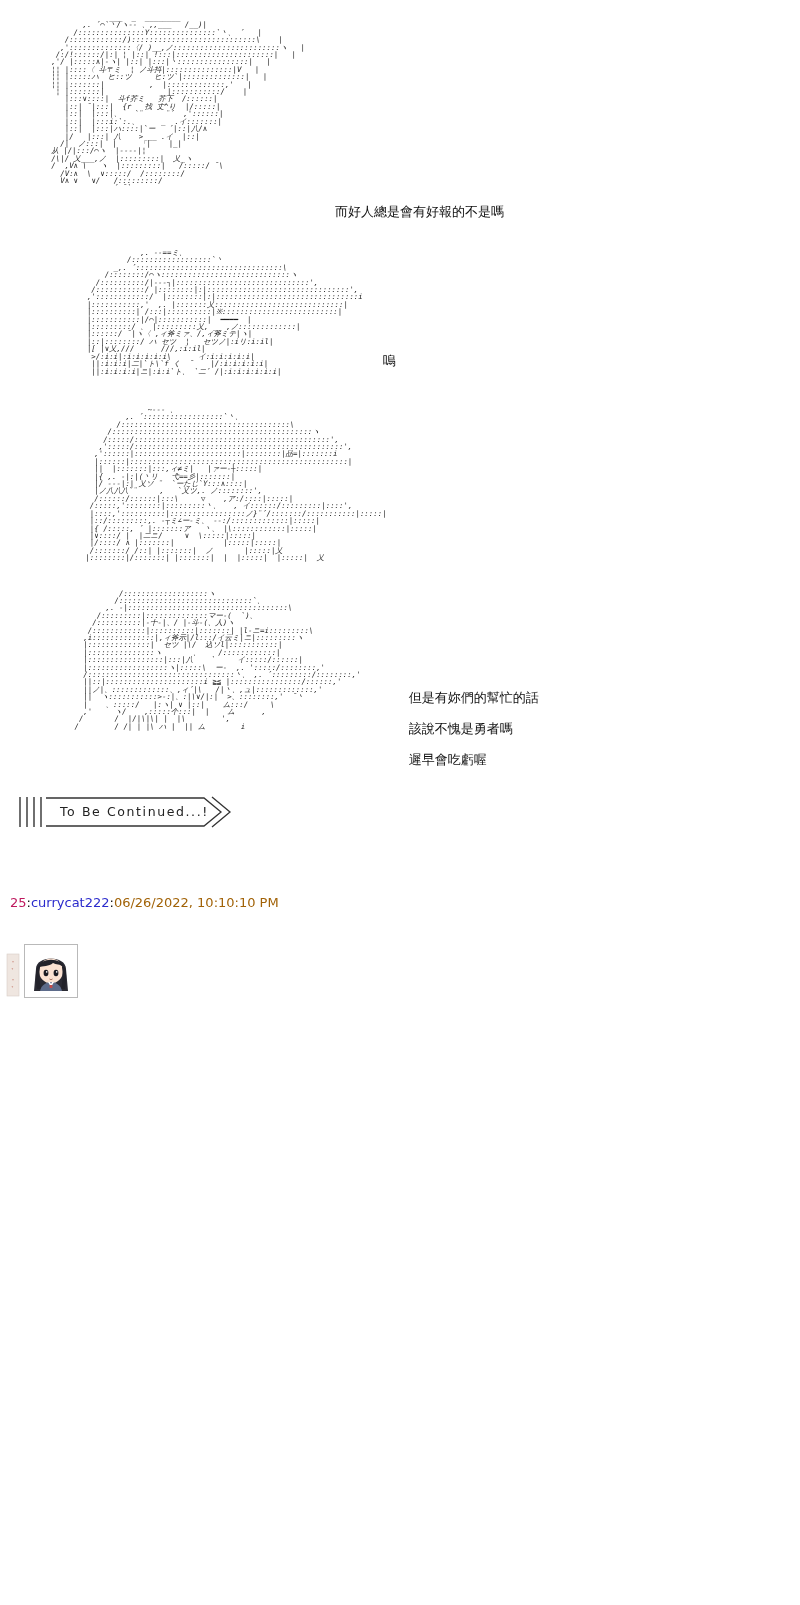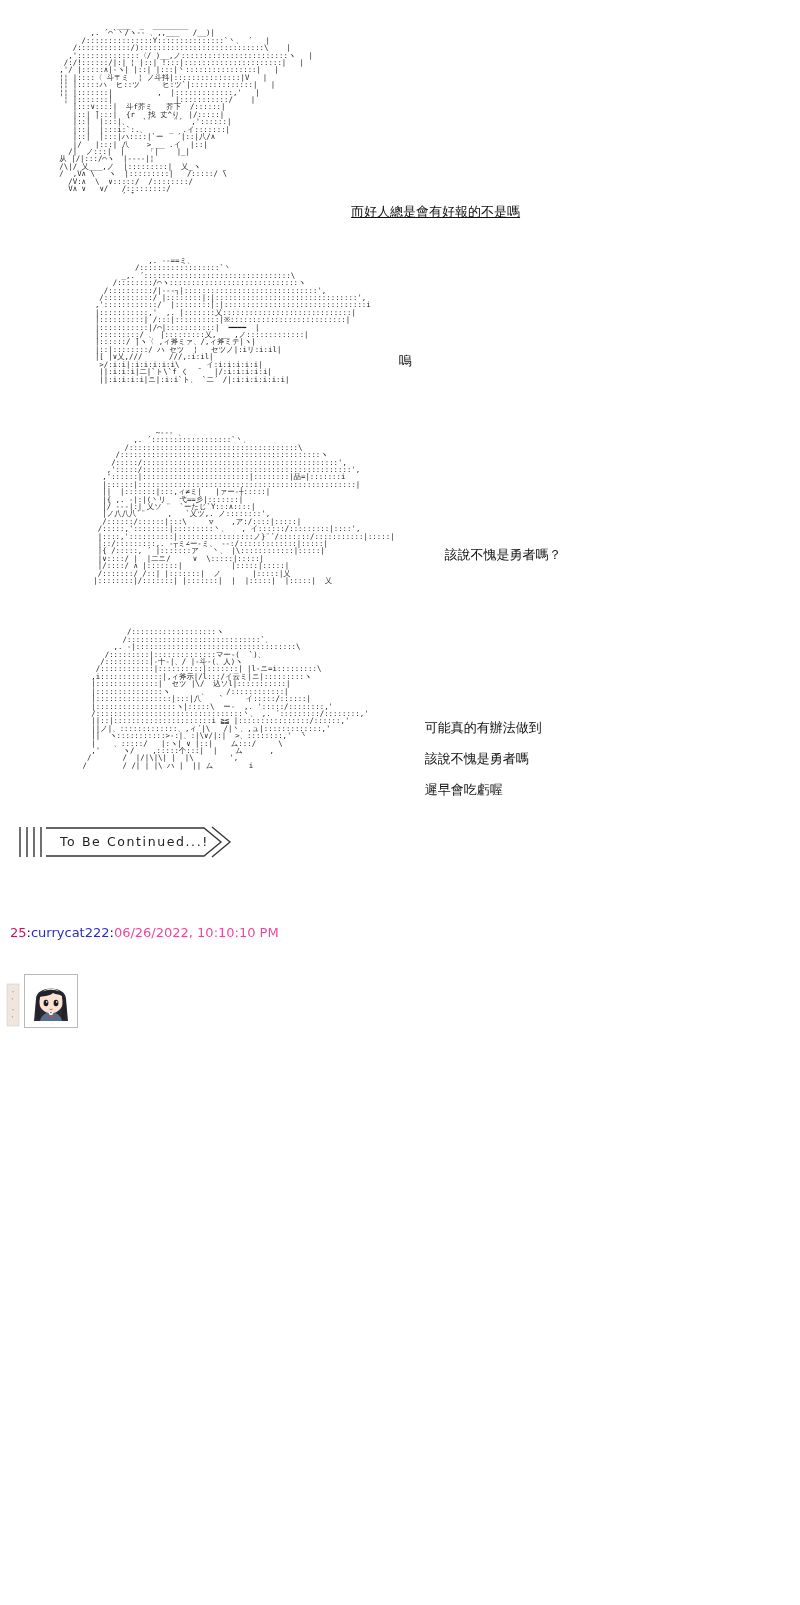--- a/index.html
+++ b/index.html
@@ -15,25 +15,26 @@
     width:800px;
     min-height:1605px;
     overflow:hidden;
   }
   pre.aa{
     font-family:"DejaVu Sans Mono","Liberation Mono",monospace;
     font-size:7.4px;
     line-height:7.4px;
     letter-spacing:0px;
     white-space:pre;
-    margin:8px;
+    margin:0;
     padding:0;
     color:#1a1a1a;
     display:inline-block;
     vertical-align:top;
+    font-style:italic;
   }
 
   .scene{
     position:relative;
     display:flex;
     align-items:flex-start;
   }
   .aa-col{
     flex:0 0 auto;
   }
@@ -72,21 +73,21 @@
     color:#111111;
     white-space:nowrap;
   }
   .post-footer .num{color:#be185d;}
   .post-footer a{
     color:#2b2bcc;
     text-decoration:none;
     margin-top:8px;
   }
   .post-footer .sep{color:#111111;}
-  .post-footer .date{color:#ec4899;}
+  .post-footer .date{color:#a16207;}
 
   
   .avatar-row{
     margin-top:34px;
     margin-left:6px;
     display:flex;
     align-items:flex-end;
     gap:4px;
   }
   .avatar-stamp{
@@ -132,21 +133,21 @@
       |::|  |:::|ハ::::|`ー   ´|::|八/∧
       |/   |:::| 八    &gt; __ .イ  |::|
      /|  ノ:::|  |     「|    |_|
    从 |/|:::/⌒ヽ  |‐--‐|¦
    /\|/ 乂___,ノ  |:::::::::|  乂_ヽ
    /  ,V∧ \   ヽ  |:::::::::|   /:::::/ ̄\
      /V:∧  \  ∨:::::/  /::::::::/
      V∧ ∨   ∨/   /:::::::::/
                  ´ ̄`</pre>
     </div>
-    <div class="speech" style="margin-left:30px;margin-top:182px;text-decoration:underline;">
+    <div class="speech" style="margin-left:30px;margin-top:182px;">
       <span class="line">而好人總是會有好報的不是嗎</span>
     </div>
   </div>
 
   <div class="scene" style="margin-left:78px;margin-top:22px;">
     <div class="aa-col">
       <pre class="aa">              ,. -‐==ミ、
            /::::::::::::::::::`丶
         _,. ´:::::::::::::::::::::::::::::::::\
       /::::::::/⌒ヽ:::::::::::::::::::::::::::::ヽ
@@ -187,21 +188,20 @@
     /:::::,'::::::::|:::::::::丶、   , イ::::::/:::::::::|::::',
     |::::,'::::::::::|:::::::::::::::::ノ}¨´/:::::::/:::::::::::|:::::|
     |::/:::::::::,. ‐┬ミ∠ー‐ミ、 ‐-:/:::::::::::::|:::::|
     |{ /:::::, ´ |:::::::ア   丶、 |\::::::::::::|:::::|
     |∨::::/ |  |二ニ/     ∨  \:::::|:::::|
     |/::::/ ∧ |:::::::|           |:::::|:::::|
     /:::::::/ /::| |:::::::|  ノ       |:::::|乂
    |::::::::|/:::::::| |:::::::|  |  |:::::|  |:::::|  乂</pre>
     </div>
     <div class="speech" style="margin-left:42px;margin-top:118px;">
-      <span class="line">該說不愧是勇者嗎？</span>
     </div>
   </div>
 
   <div class="scene" style="margin-left:70px;margin-top:28px;">
     <div class="aa-col">
       <pre class="aa">           /:::::::::::::::::::ヽ
           /::::::::::::::::::::::::::::::`、
         ,. ‐|::::::::::::::::::::::::::::::::::::\
       /:::::::::|::::::::::::::マー‐(  `)、
      /::::::::::|‐十‐|、/ |‐斗‐(、人)ヽ
@@ -214,21 +214,21 @@
    /:::::::::::::::::::::::::::::::::丶、 ,. ´:::::::::/::::::::,'
    ||::|::::::::::::::::::::::i ≧≦ |::::::::::::::::/::::::,'
    ||ノ|、:::::::::::::、,ィ´|\   /|丶、,ュ|:::::::::::::,'
    ||  ヽ:::::::::::&gt;‐:|、:|\∨/|:|  &gt;、::::::::,'  ̄丶
    |    、:::::/   |:ヽ| ∨ |::|    ム:::/     \
    ,'     ヽ/    ,:::::个:::|  |    ム      ,
   /       /  |/|\|\| |  |\        ',
  /        / /| | |\ ハ |  || ム        i</pre>
     </div>
     <div class="speech" style="margin-left:48px;margin-top:92px;">
-      <span class="line">可能真的有辦法做到</span>
+      <span class="line">但是有妳們的幫忙的話</span>
       <span class="line">該說不愧是勇者嗎</span>
       <span class="line">遲早會吃虧喔</span>
     </div>
   </div>
 
   <div class="tbc-wrap">
     <svg class="tbc-svg" width="230" height="46" viewBox="0 0 230 46">
 
       <line x1="4" y1="8" x2="4" y2="38" stroke="#333" stroke-width="1.4"></line>
       <line x1="11" y1="8" x2="11" y2="38" stroke="#333" stroke-width="1.4"></line>

